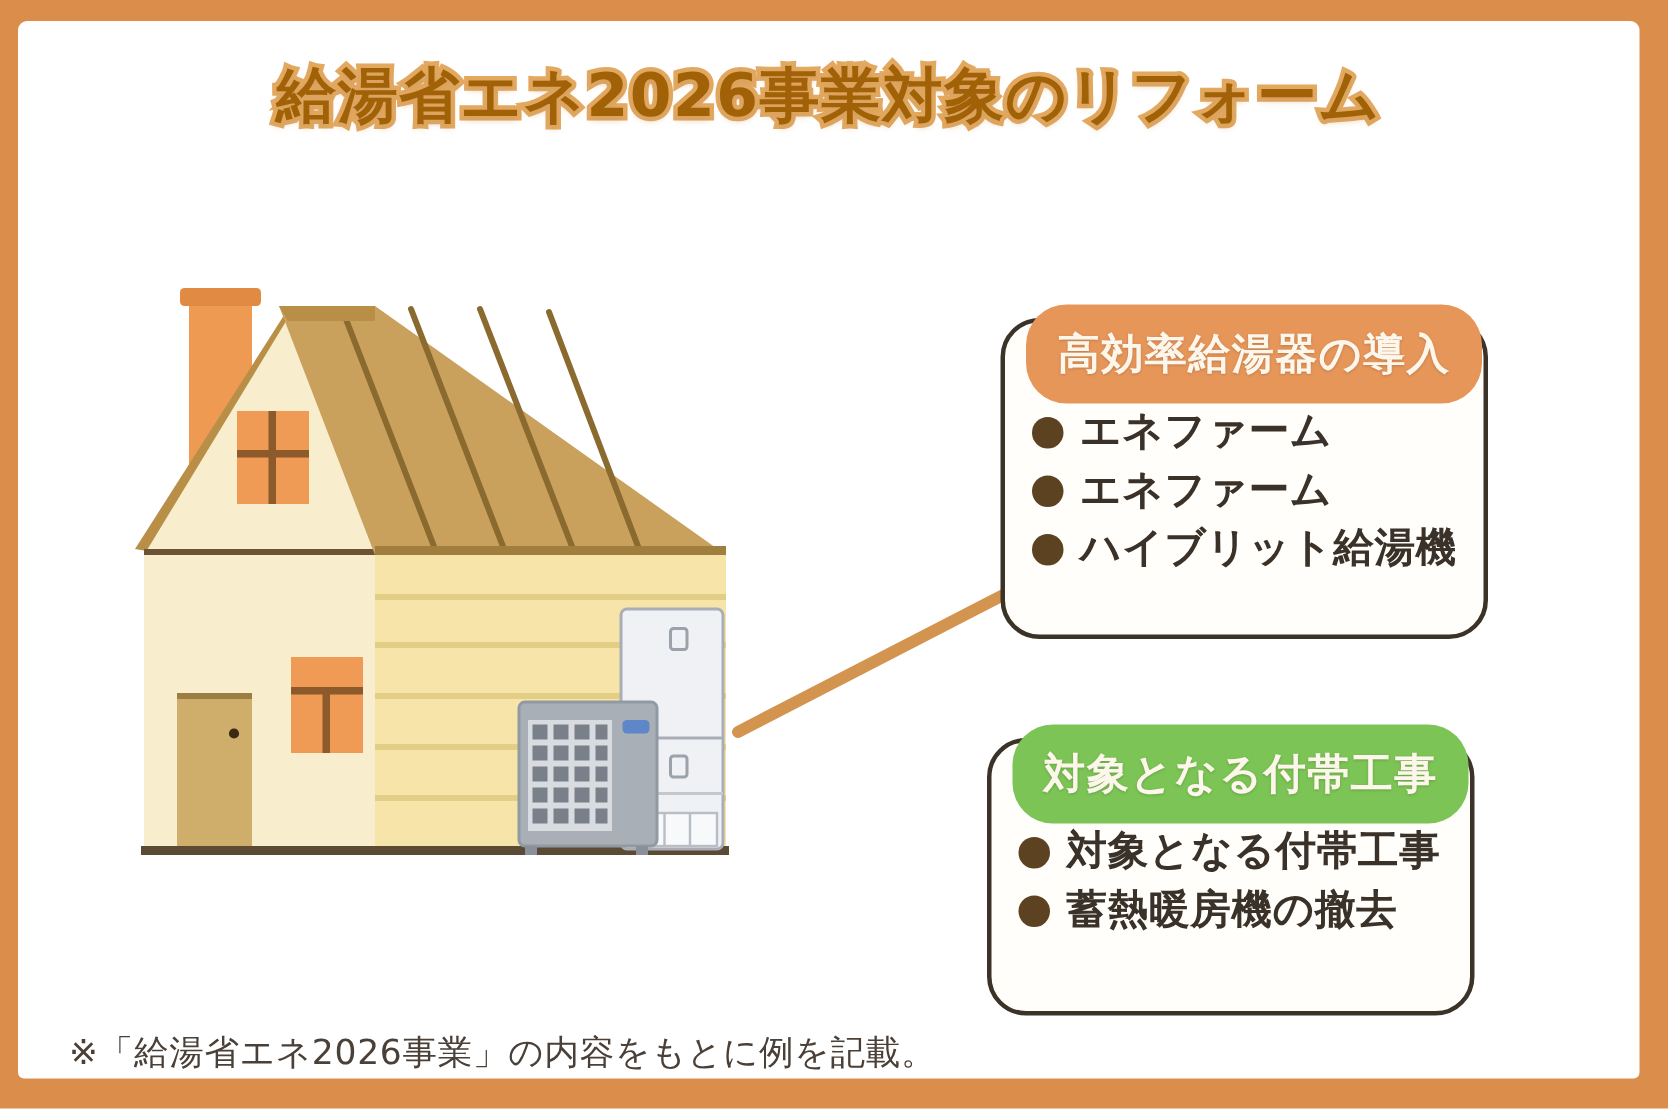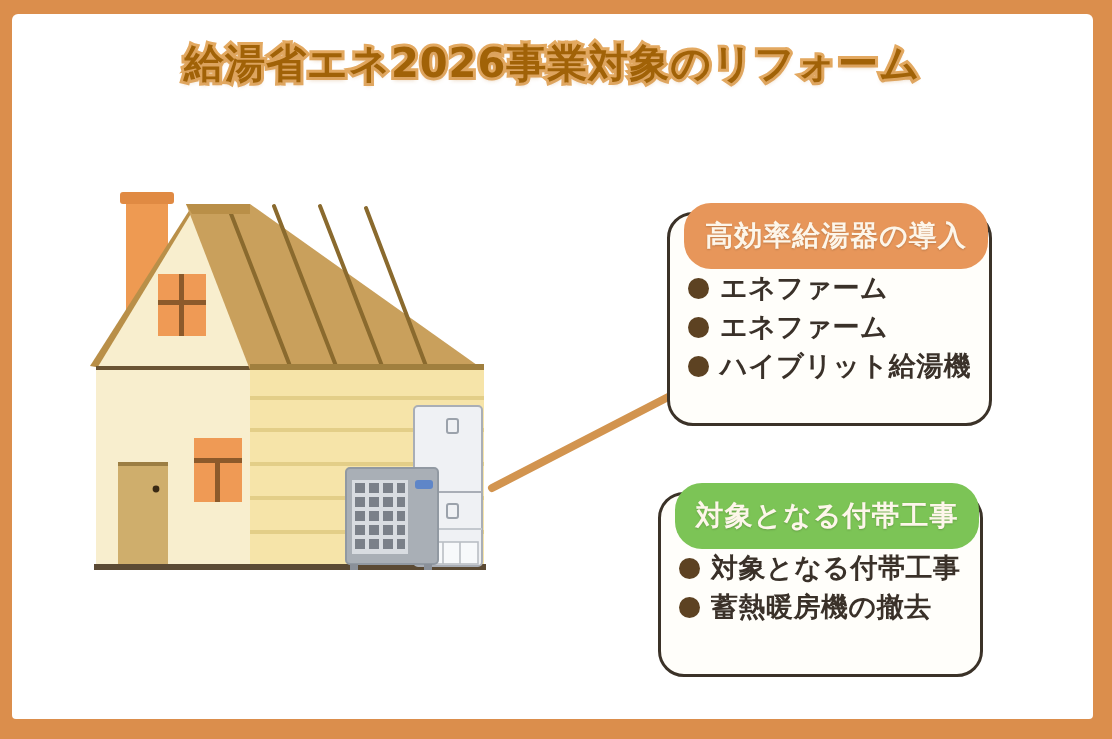--- a/index.html
+++ b/index.html
@@ -229,15 +229,16 @@
           <span class="bullet"></span>
           <span class="item-label">対象となる付帯工事</span>
         </div>
         <div class="item">
           <span class="bullet"></span>
           <span class="item-label">蓄熱暖房機の撤去</span>
         </div>
       </div>
     </div>
 
+    <div class="footnote">※「給湯省エネ2026事業」の内容をもとに例を記載。</div>
 
   </div>
 </div>
 
 </body></html>

